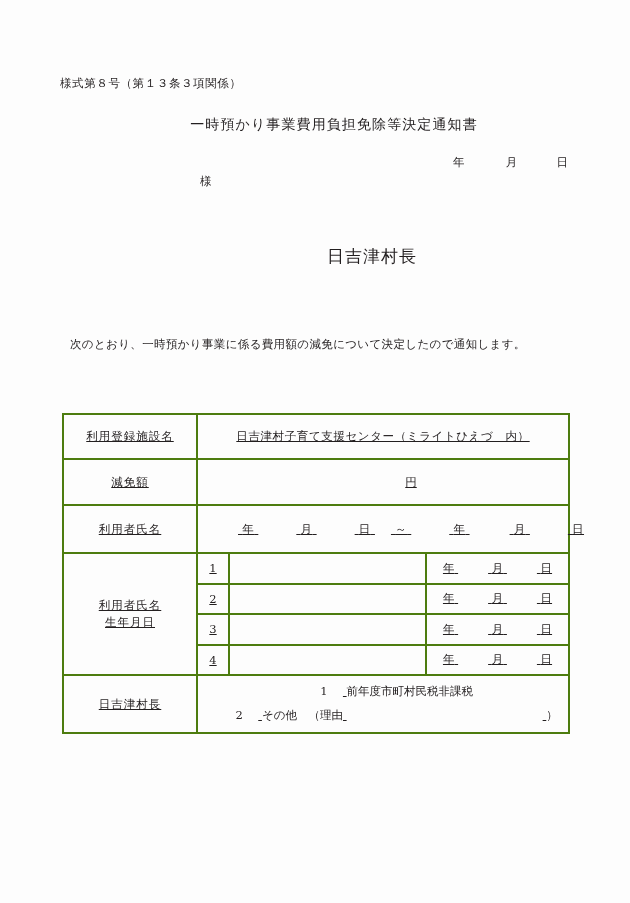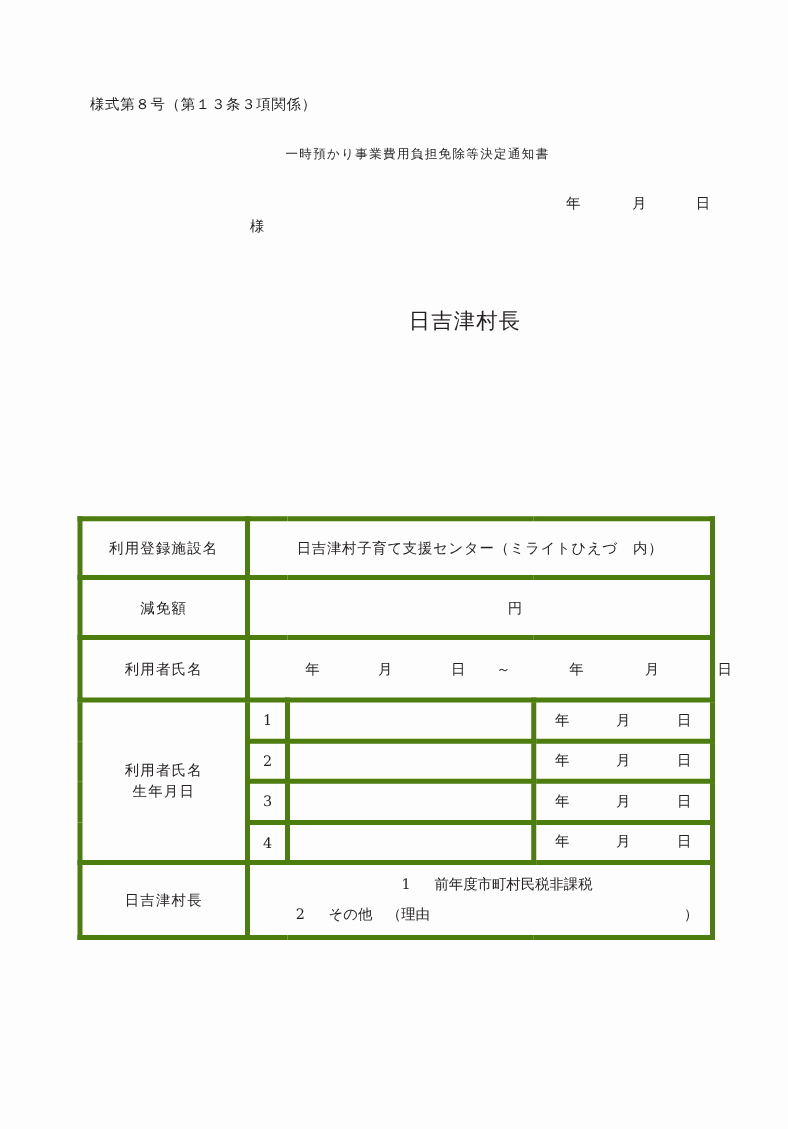--- a/index.html
+++ b/index.html
@@ -18,33 +18,33 @@
   }
   .page {
     position: absolute;
     inset: 0;
     background: #fdfdfd;
   }
 
   
   .form-no {
     position: absolute;
-    left: 72px;
+    left: 60px;
     top: 76px;
     font-size: 11.5px;
     letter-spacing: 0.6px;
     white-space: nowrap;
   }
   .doc-title {
     position: absolute;
     left: 0;
     right: 0;
     top: 116px;
     text-align: center;
-    font-size: 10px;
+    font-size: 14px;
     letter-spacing: 1.1px;
     padding-left: 38px;
     box-sizing: border-box;
   }
   .date-line {
     position: absolute;
     right: 62px;
     top: 155px;
     font-size: 11.5px;
     white-space: nowrap;
@@ -79,24 +79,25 @@
   .form-table {
     position: absolute;
     left: 62px;
     top: 413px;
     width: 506px;
     border-collapse: collapse;
     table-layout: fixed;
     font-size: 11.5px;
   }
   .form-table td {
-    border: 4px solid #4d7c0f;
+    border: 2px solid #4d7c0f;
     padding: 0;
     vertical-align: middle;
     text-align: center;
+    text-decoration: underline;
   }
   .label-cell {
     letter-spacing: 1px;
     line-height: 1.45;
   }
   .row-facility td { height: 43px; }
   .row-amount td { height: 44px; }
   .row-period td { height: 46px; }
   .row-name td { height: 28.5px; }
   .row-reason td { height: 56px; }
@@ -152,20 +153,21 @@
     <span class="gap-a"></span>
     <span class="seg">月</span>
     <span class="gap-b"></span>
     <span class="seg">日</span>
   </div>
 
   <div class="addressee">様</div>
 
   <div class="issuer">日吉津村長</div>
 
+  <div class="body-text">次のとおり、一時預かり事業に係る費用額の減免について決定したので通知します。</div>
 
   <table class="form-table">
     <colgroup>
       <col style="width:134px">
       <col style="width:32px">
       <col style="width:197px">
       <col style="width:143px">
     </colgroup>
     <tbody>
       <tr class="row-facility">

